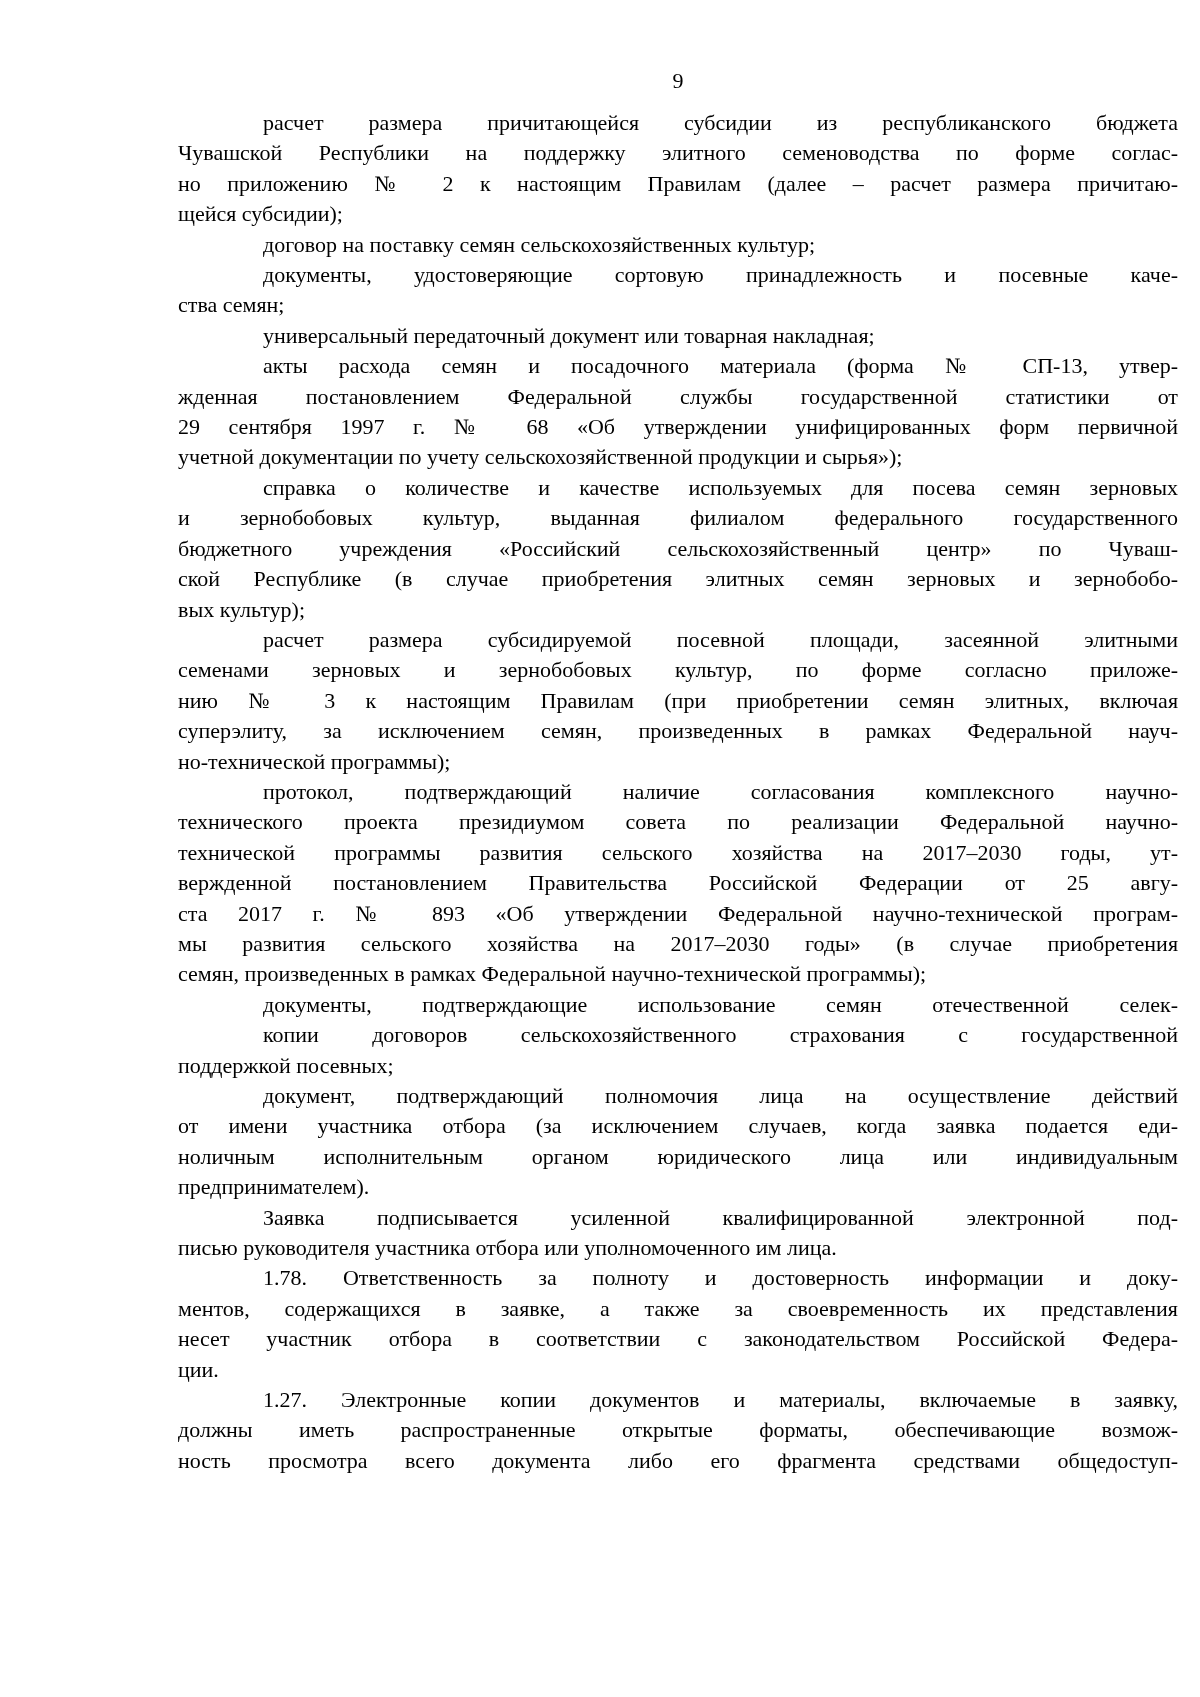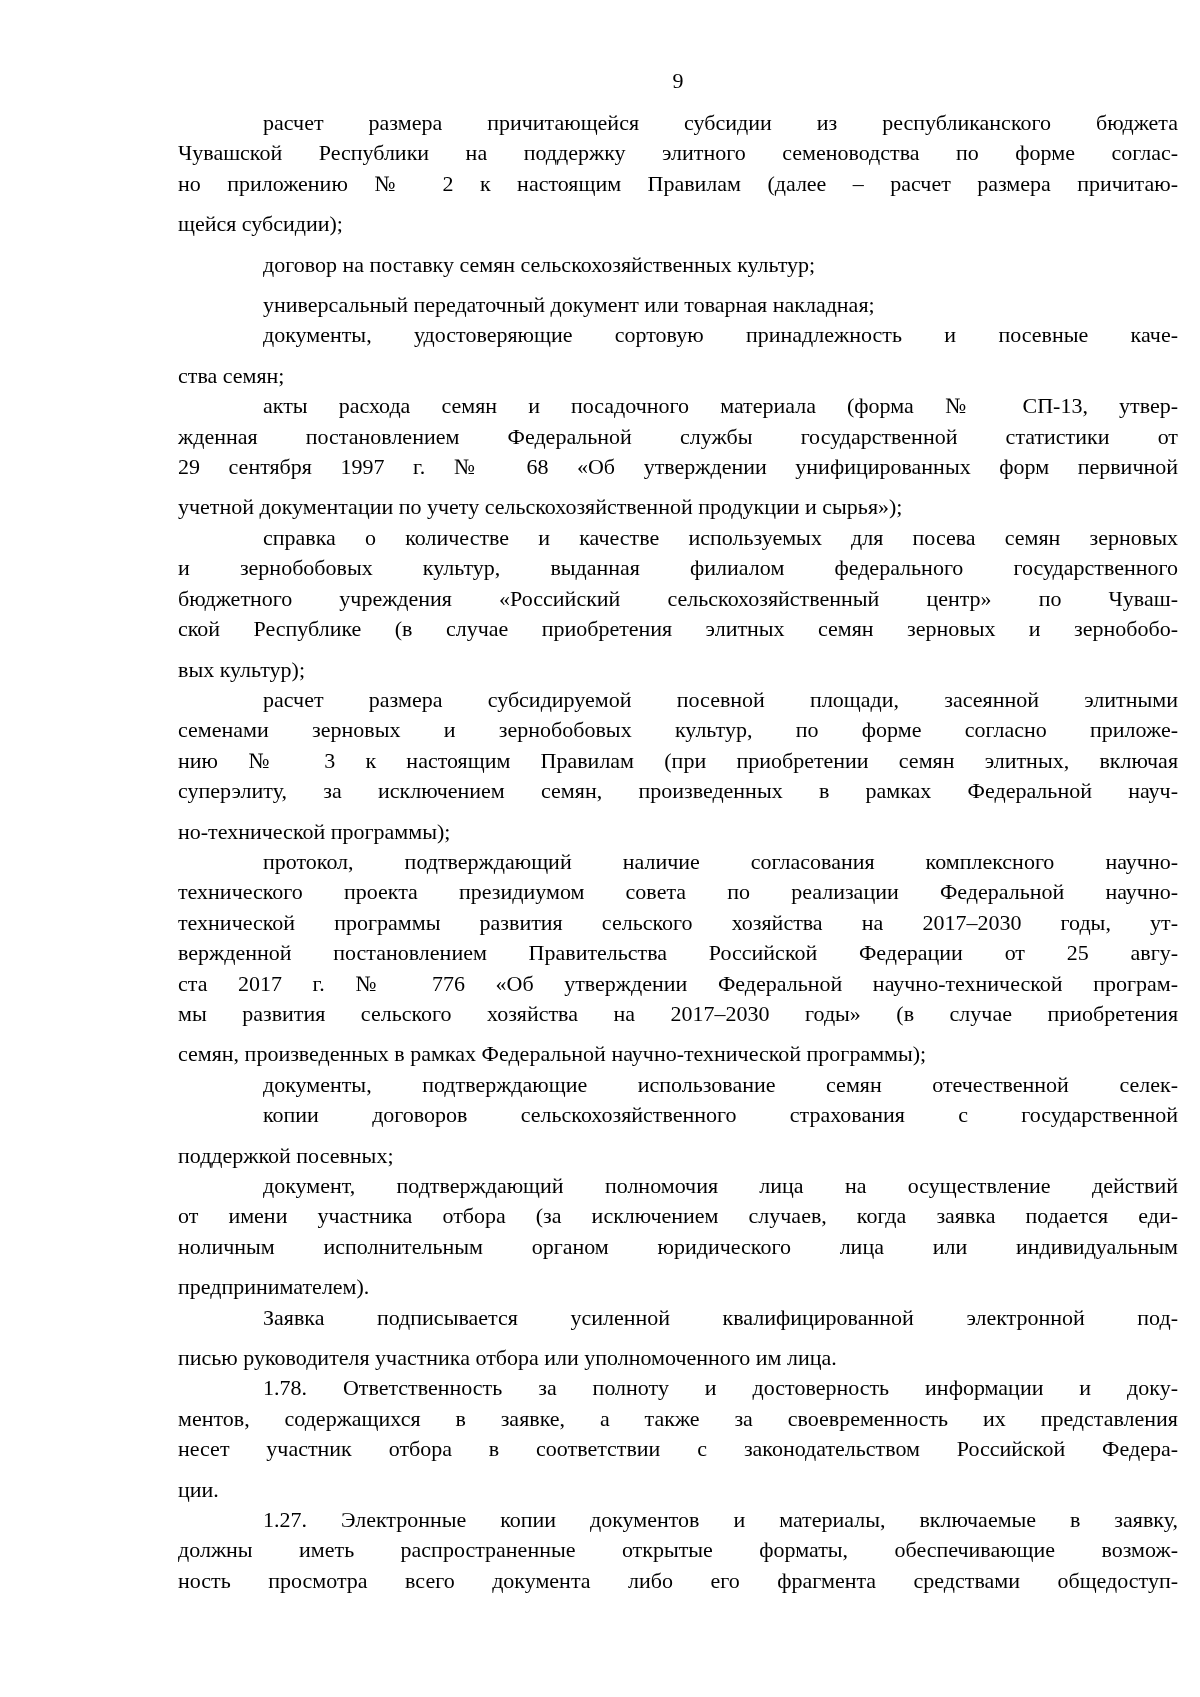--- a/index.html
+++ b/index.html
@@ -37,45 +37,44 @@
     line-height: 30.4px;
     text-align: justify;
     text-align-last: justify;
     white-space: normal;
   }
   .line.indent {
     text-indent: 85px;
   }
   .line.para-end {
     text-align-last: left;
-    margin-top: 10px;
   }
 </style>
 </head>
 <body>
 
 <div class="page">
   <div class="content">
     <div class="page-number">9</div>
     <div class="body" id="doc-body">
         <div class="para">
           <div class="line indent">расчет размера причитающейся субсидии из республиканского бюджета</div>
           <div class="line">Чувашской Республики на поддержку элитного семеноводства по форме соглас-</div>
           <div class="line">но приложению № 2 к настоящим Правилам (далее – расчет размера причитаю-</div>
           <div class="line para-end">щейся субсидии);</div>
         </div>
         <div class="para">
           <div class="line indent para-end">договор на поставку семян сельскохозяйственных культур;</div>
         </div>
         <div class="para">
-          <div class="line indent para-end">универсальный передаточный документ или товарная накладная;</div>
+          <div class="line indent">документы, удостоверяющие сортовую принадлежность и посевные каче-</div>
+          <div class="line para-end">ства семян;</div>
         </div>
         <div class="para">
-          <div class="line indent">документы, удостоверяющие сортовую принадлежность и посевные каче-</div>
-          <div class="line para-end">ства семян;</div>
+          <div class="line indent para-end">универсальный передаточный документ или товарная накладная;</div>
         </div>
         <div class="para">
           <div class="line indent">акты расхода семян и посадочного материала (форма № СП-13, утвер-</div>
           <div class="line">жденная постановлением Федеральной службы государственной статистики от</div>
           <div class="line">29 сентября 1997 г. № 68 «Об утверждении унифицированных форм первичной</div>
           <div class="line para-end">учетной документации по учету сельскохозяйственной продукции и сырья»);</div>
         </div>
         <div class="para">
           <div class="line indent">справка о количестве и качестве используемых для посева семян зерновых</div>
           <div class="line">и зернобобовых культур, выданная филиалом федерального государственного</div>
@@ -88,21 +87,21 @@
           <div class="line">семенами зерновых и зернобобовых культур, по форме согласно приложе-</div>
           <div class="line">нию № 3 к настоящим Правилам (при приобретении семян элитных, включая</div>
           <div class="line">суперэлиту, за исключением семян, произведенных в рамках Федеральной науч-</div>
           <div class="line para-end">но-технической программы);</div>
         </div>
         <div class="para">
           <div class="line indent">протокол, подтверждающий наличие согласования комплексного научно-</div>
           <div class="line">технического проекта президиумом совета по реализации Федеральной научно-</div>
           <div class="line">технической программы развития сельского хозяйства на 2017–2030 годы, ут-</div>
           <div class="line">вержденной постановлением Правительства Российской Федерации от 25 авгу-</div>
-          <div class="line">ста 2017 г. № 776 «Об утверждении Федеральной научно-технической програм-</div>
+          <div class="line">ста 2017 г. № 893 «Об утверждении Федеральной научно-технической програм-</div>
           <div class="line">мы развития сельского хозяйства на 2017–2030 годы» (в случае приобретения</div>
           <div class="line para-end">семян, произведенных в рамках Федеральной научно-технической программы);</div>
         </div>
         <div class="para">
           <div class="line indent">документы, подтверждающие использование семян отечественной селек-</div>
         </div>
         <div class="para">
           <div class="line indent">копии договоров сельскохозяйственного страхования с государственной</div>
           <div class="line para-end">поддержкой посевных;</div>
         </div>

